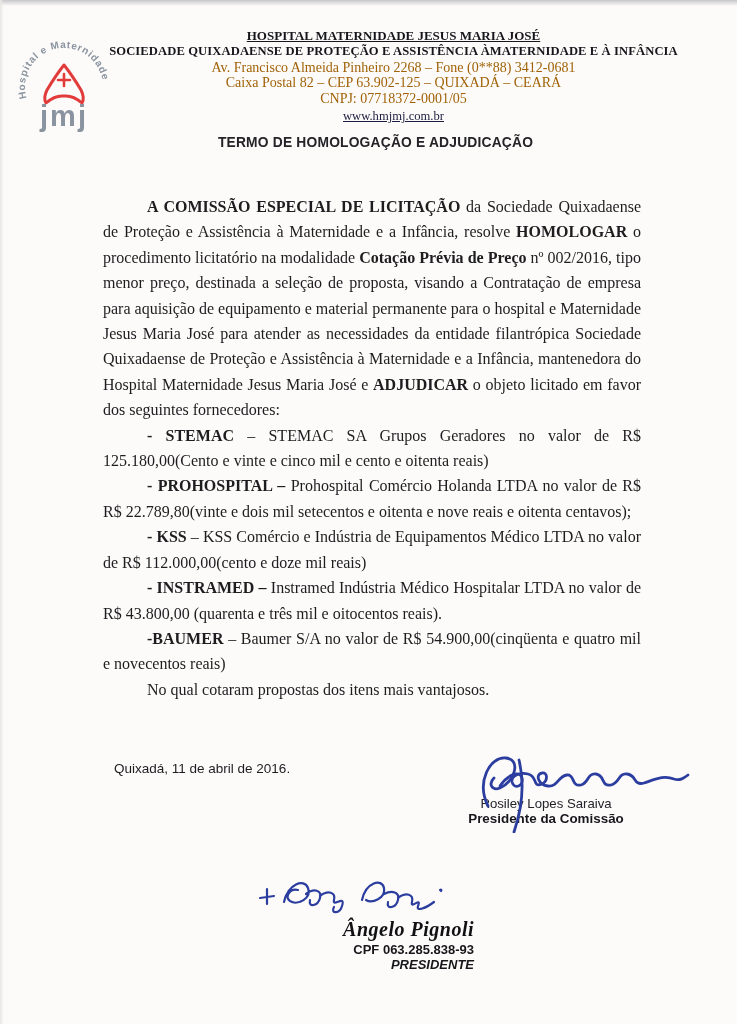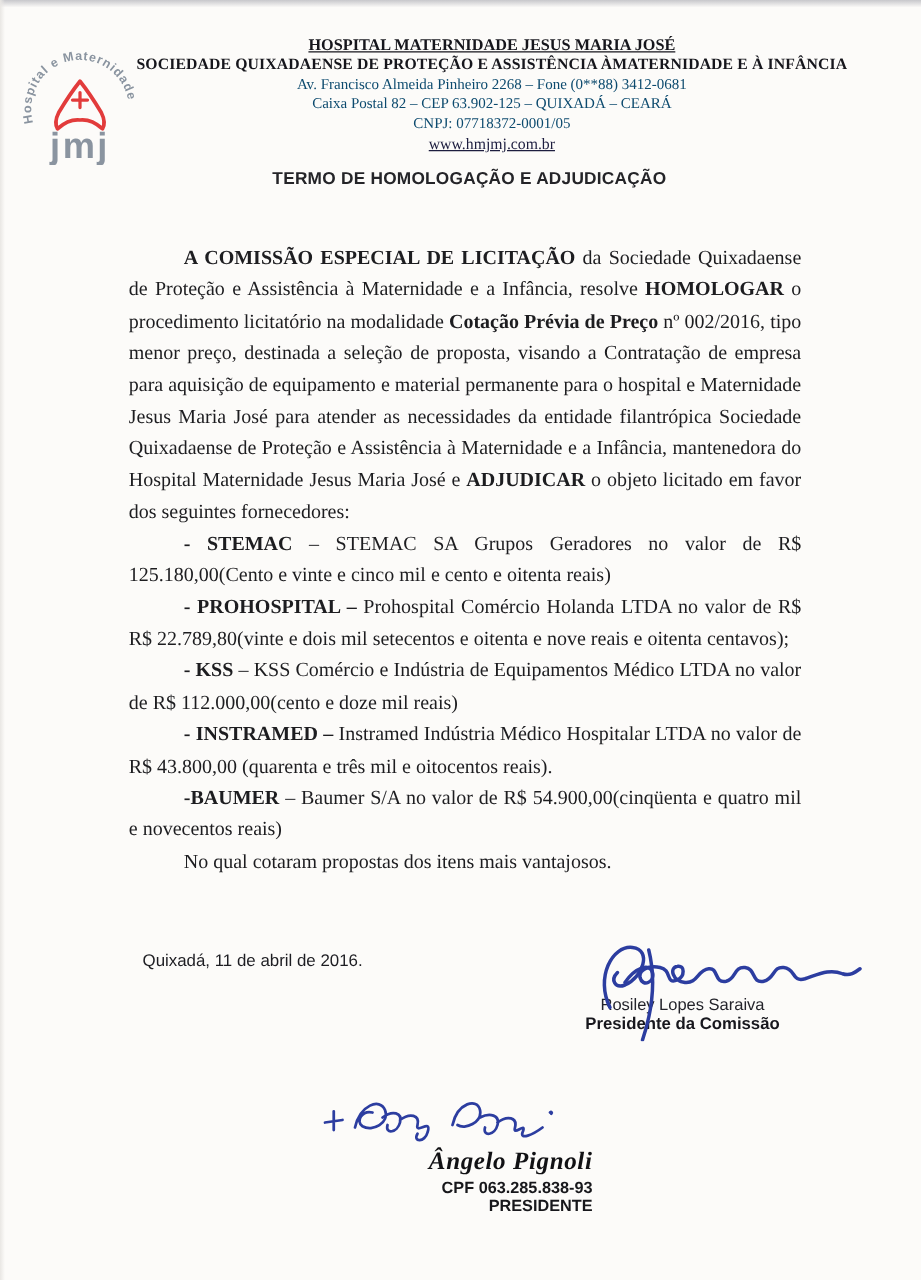--- a/index.html
+++ b/index.html
@@ -14,21 +14,21 @@
     background:linear-gradient(#c7c7cb,rgba(255,255,255,0));}
   .scan-left{position:absolute;top:0;left:0;bottom:0;width:4px;
     background:linear-gradient(90deg,#e9e7e4,rgba(255,255,255,0));}
 
   
   .logo{position:absolute;left:12px;top:28px;width:104px;height:104px;}
   .header-block{position:absolute;top:28px;left:70px;right:20px;text-align:center;}
   .hl{line-height:15.8px;}
   .org{font-size:12.6px;font-weight:bold;letter-spacing:.1px;color:#16161c;}
   .hosp{font-size:13px;font-weight:bold;text-decoration:underline;color:#16161c;}
-  .addr{font-size:12px;color:#0c4a6e;}
+  .addr{font-size:14px;color:#a16207;}
   .site a,.site span{font-size:12.6px;color:#1d1d3f;text-decoration:underline;}
 
   .titles{position:absolute;top:135px;left:0;right:0;text-align:center;
     font-family:"Liberation Sans", sans-serif;font-weight:bold;
     font-size:13.8px;color:#242428;letter-spacing:.2px;}
   .titles .t1{margin-bottom:13px;margin-left:14px;}
 
   
   .body-col{position:absolute;top:194px;left:103px;width:538px;
     font-size:16px;line-height:25.4px;text-align:justify;color:#1d1d20;}
@@ -45,21 +45,21 @@
   .sig1 .name{margin-top:46px;font-size:13.2px;color:#23232a;}
   .sig1 .role{font-size:13.4px;font-weight:bold;color:#17171d;}
 
   .sig2{position:absolute;top:870px;left:234px;width:240px;text-align:right;}
   .sig2 .ink{display:block;margin:0 auto;}
   .sig2 .name{font-family:"Liberation Serif", serif;font-style:italic;font-weight:bold;
     font-size:20px;letter-spacing:.5px;color:#111114;margin-top:2px;}
   .sig2 .cpf{font-family:"Liberation Sans", sans-serif;font-weight:bold;
     font-size:13px;color:#17171b;margin-top:1px;}
   .sig2 .role{font-family:"Liberation Sans", sans-serif;font-weight:bold;
-    font-size:13px;color:#17171b;}
+    font-size:13px;color:#17171b;font-style:italic;}
   .ink path,.ink line{stroke:#2c3da0;fill:none;stroke-linecap:round;stroke-linejoin:round;}
 </style>
 </head>
 <body>
 
 <div class="scan-top"></div>
 <div class="scan-left"></div>
 
 <svg class="logo" viewBox="0 0 104 104" aria-hidden="true">
   <defs>

